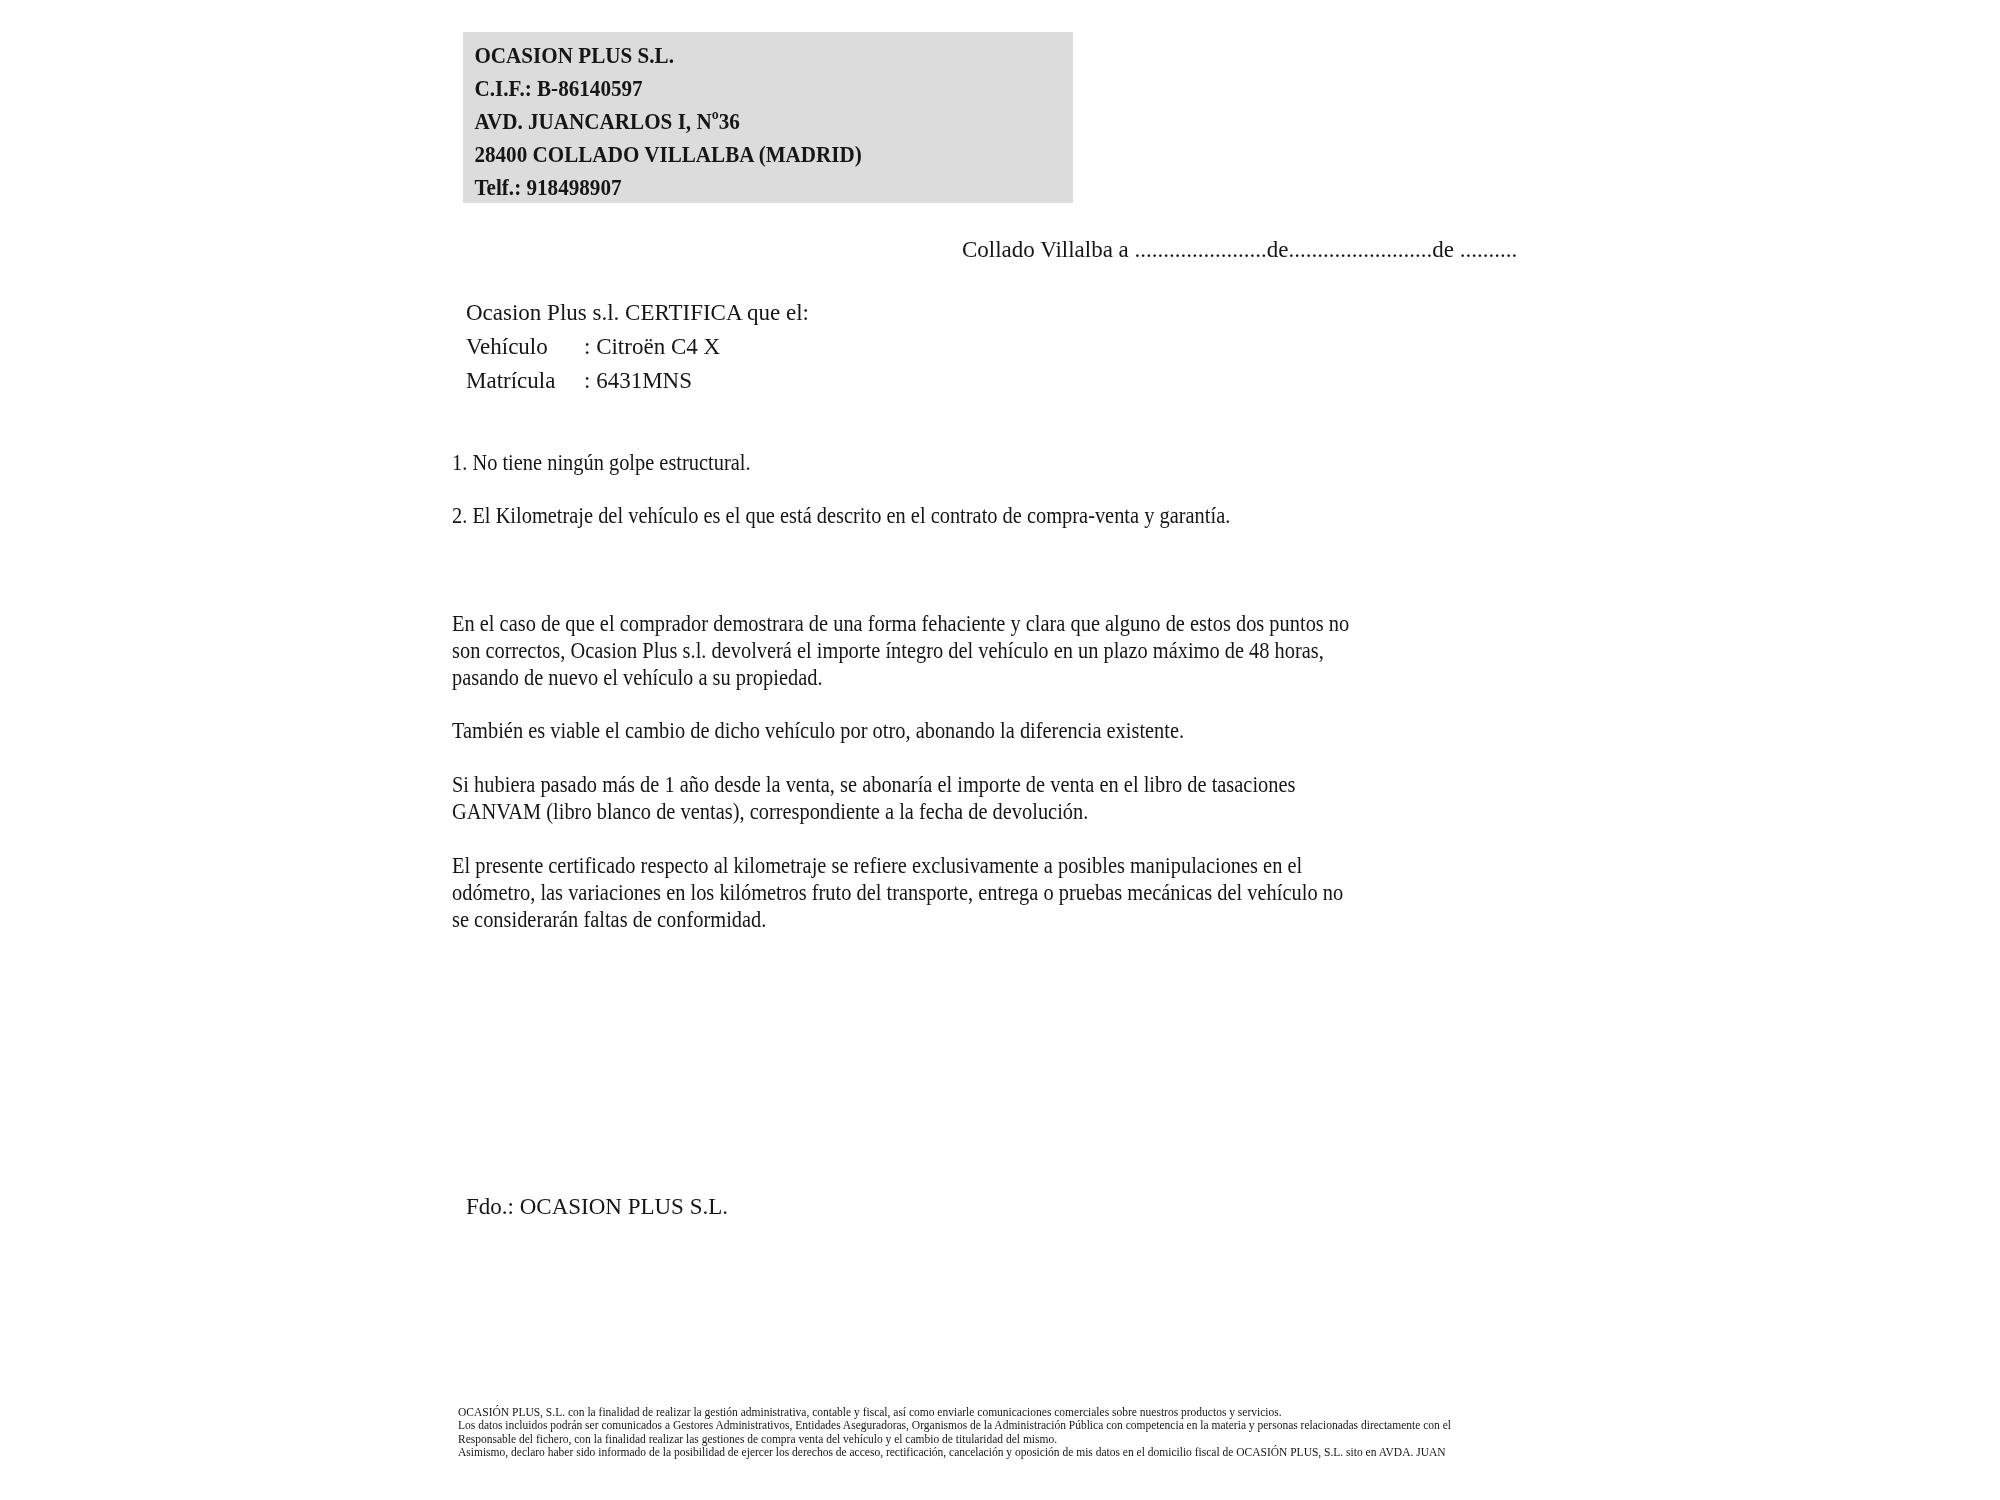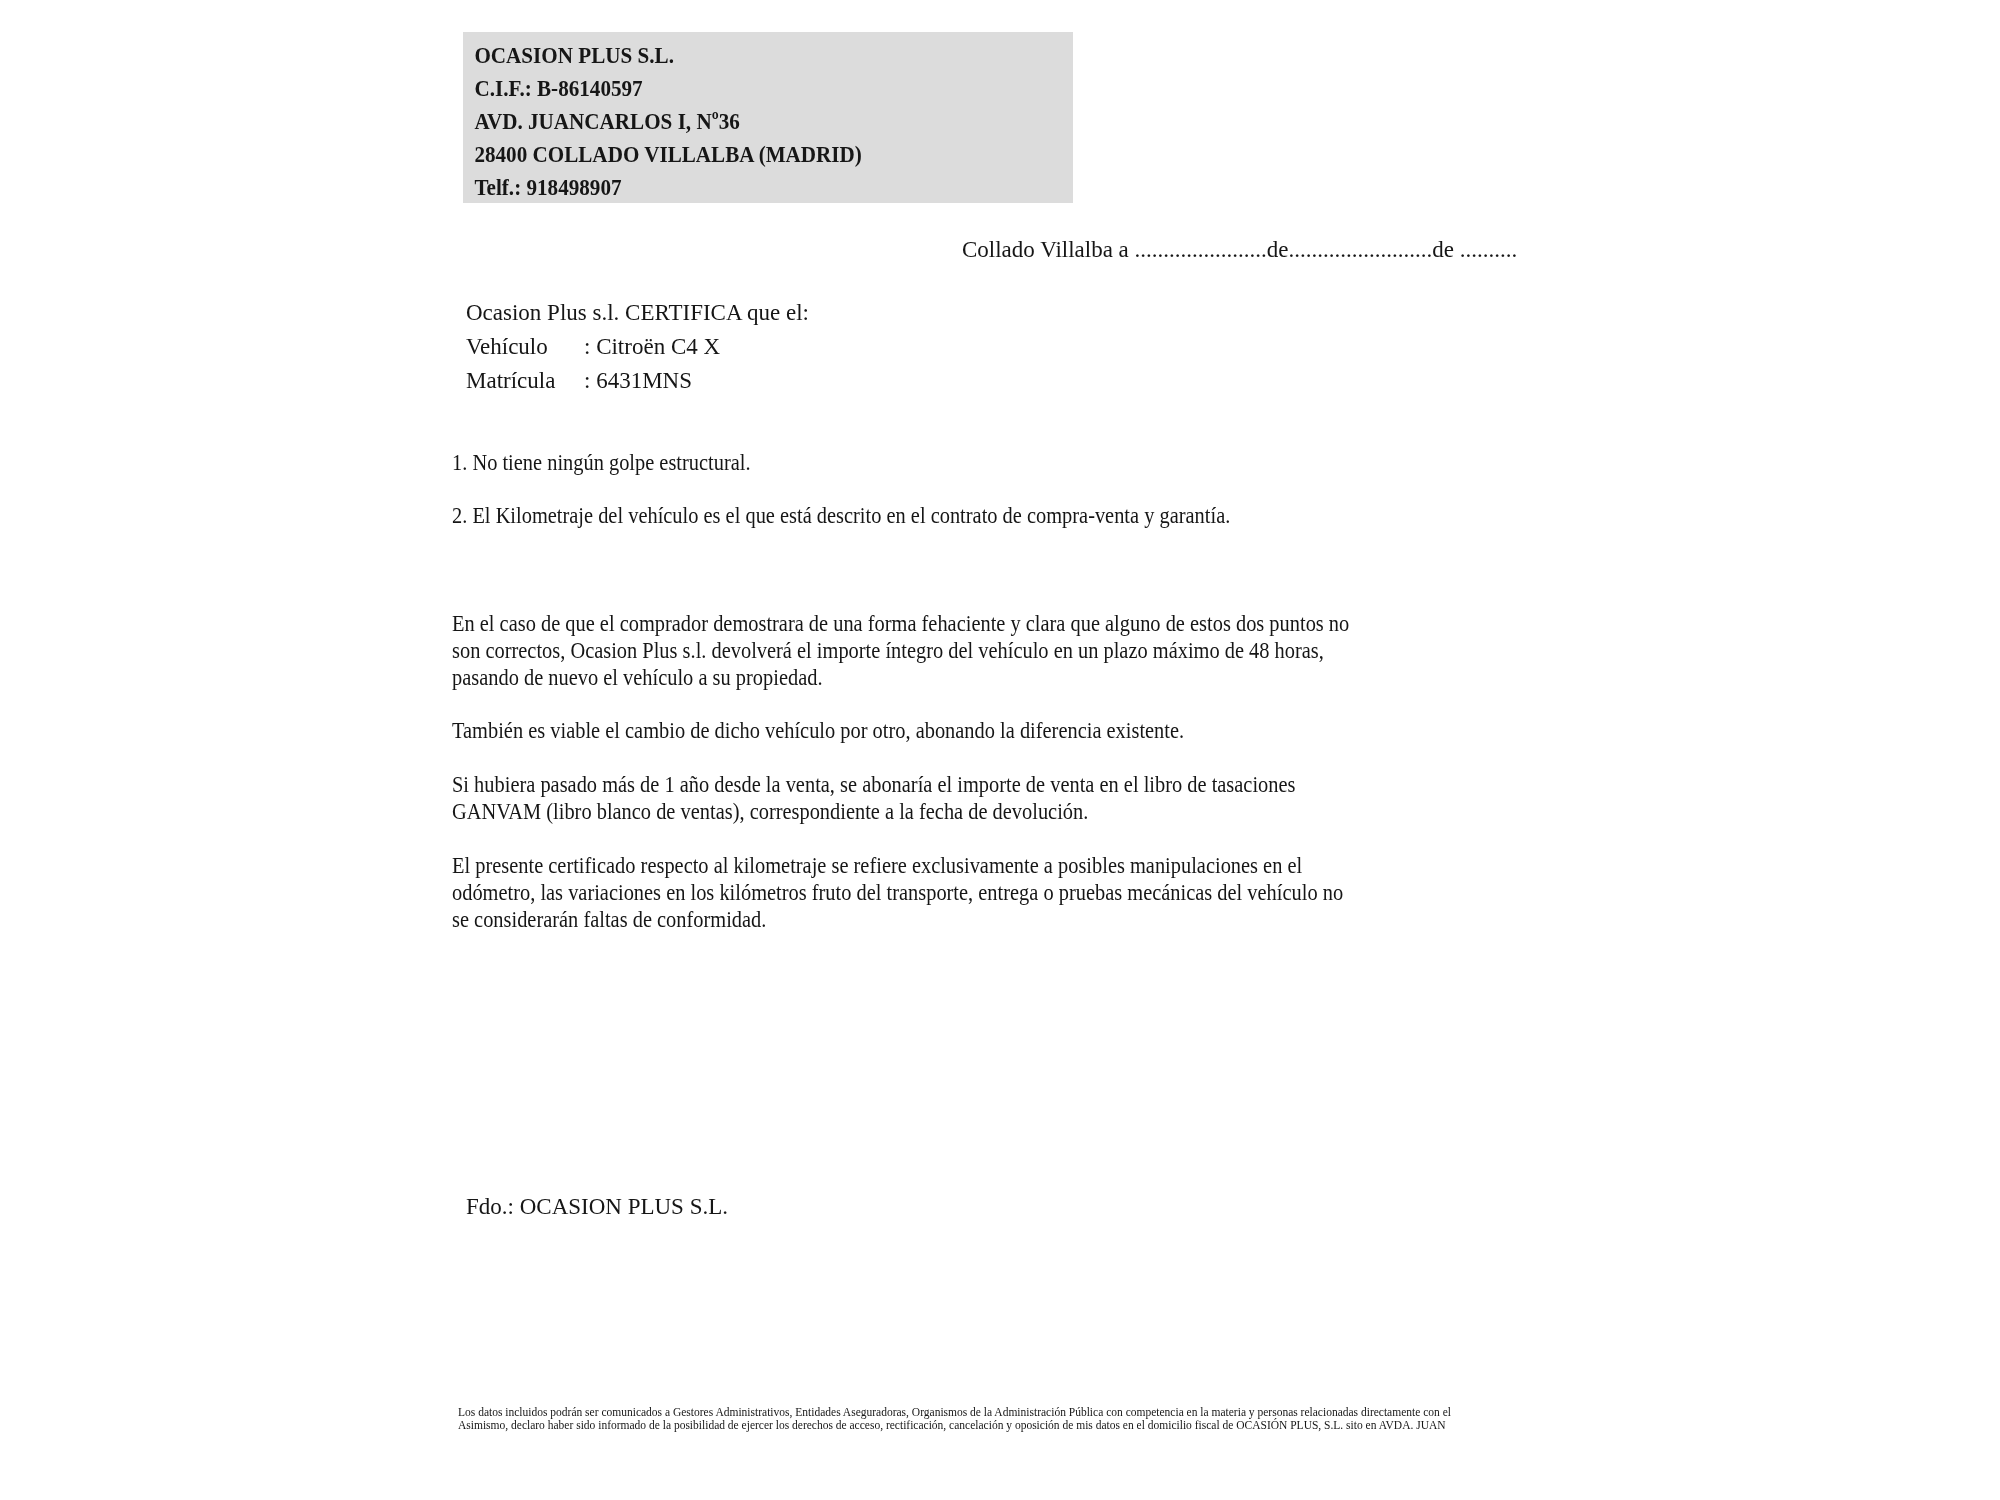--- a/index.html
+++ b/index.html
@@ -92,17 +92,19 @@
     </div>
   <div class="condensed para-4">
       <div>El presente certificado respecto al kilometraje se refiere exclusivamente a posibles manipulaciones en el</div>
       <div>odómetro, las variaciones en los kilómetros fruto del transporte, entrega o pruebas mecánicas del vehículo no</div>
       <div>se considerarán faltas de conformidad.</div>
     </div>
 
   <div class="signature">Fdo.: OCASION PLUS S.L.</div>
 
   <div class="legal">
+      <div>OCASIÓN PLUS, S.L. con la finalidad de realizar la gestión administrativa, contable y fiscal, así como enviarle comunicaciones comerciales sobre nuestros productos y servicios.</div>
       <div>Los datos incluidos podrán ser comunicados a Gestores Administrativos, Entidades Aseguradoras, Organismos de la Administración Pública con competencia en la materia y personas relacionadas directamente con el</div>
+      <div>Responsable del fichero, con la finalidad realizar las gestiones de compra venta del vehículo y el cambio de titularidad del mismo.</div>
       <div>Asimismo, declaro haber sido informado de la posibilidad de ejercer los derechos de acceso, rectificación, cancelación y oposición de mis datos en el domicilio fiscal de OCASIÓN PLUS, S.L. sito en AVDA. JUAN</div>
     </div>
 
 </div>
 
 </body></html>

